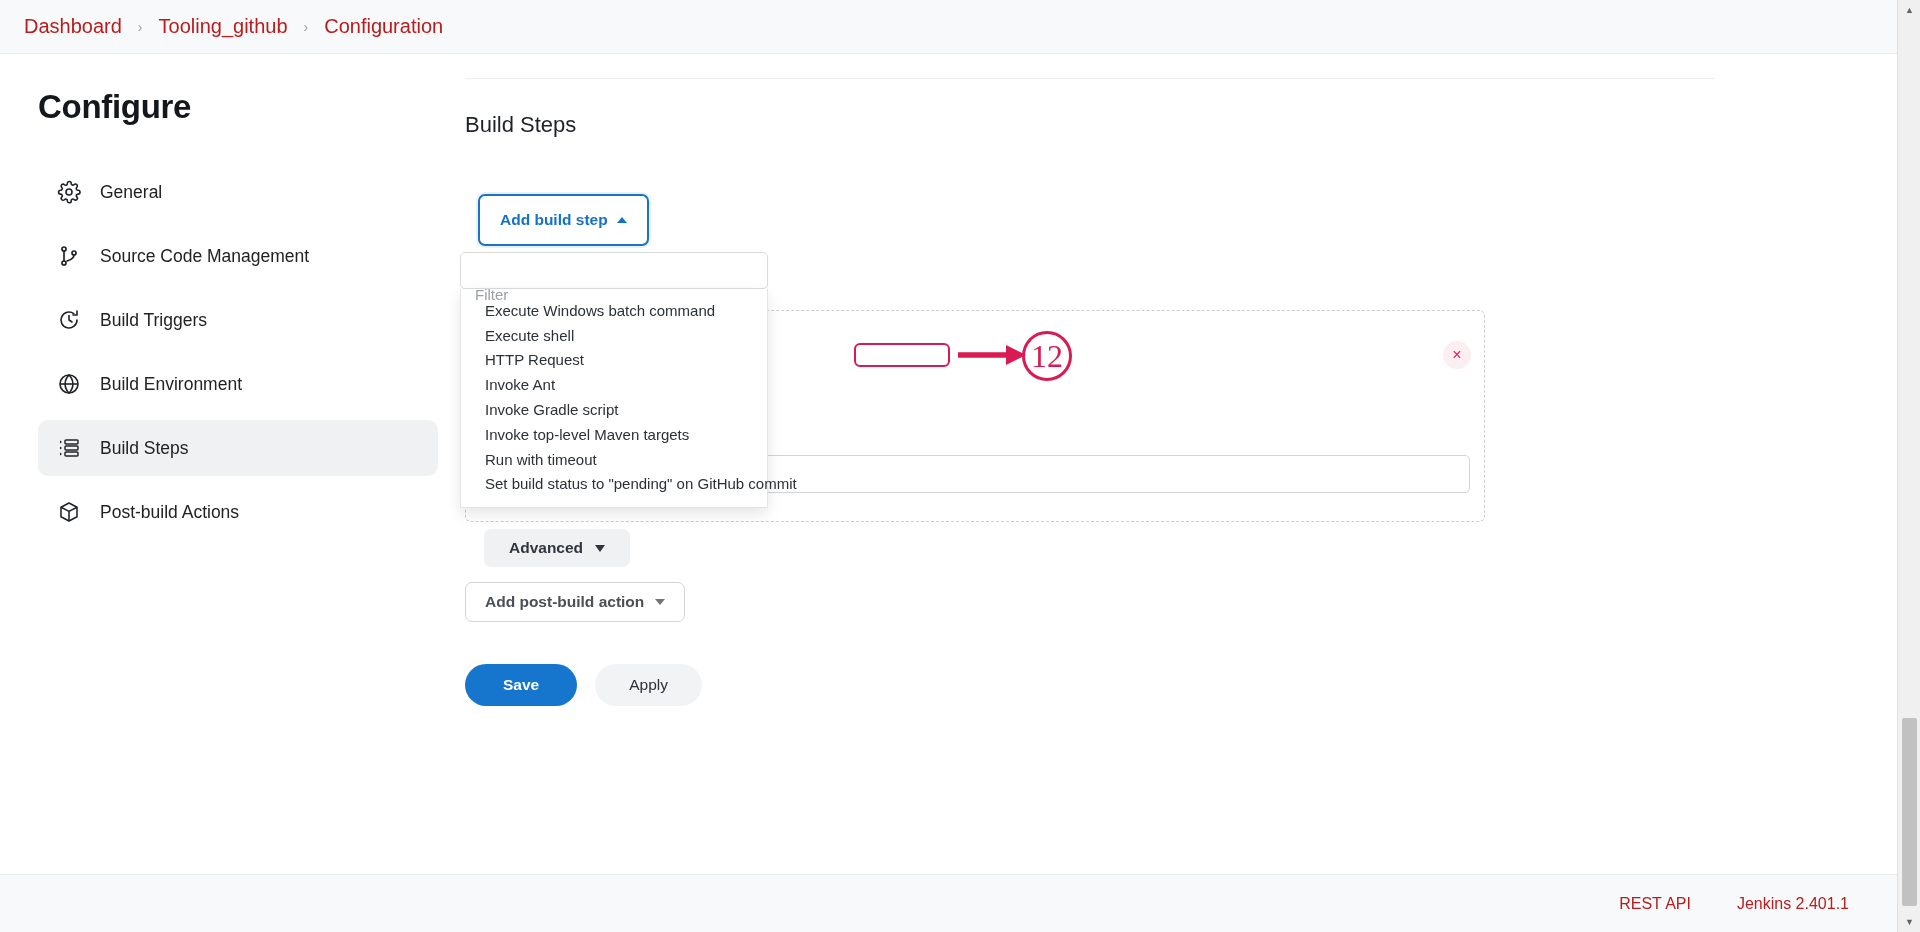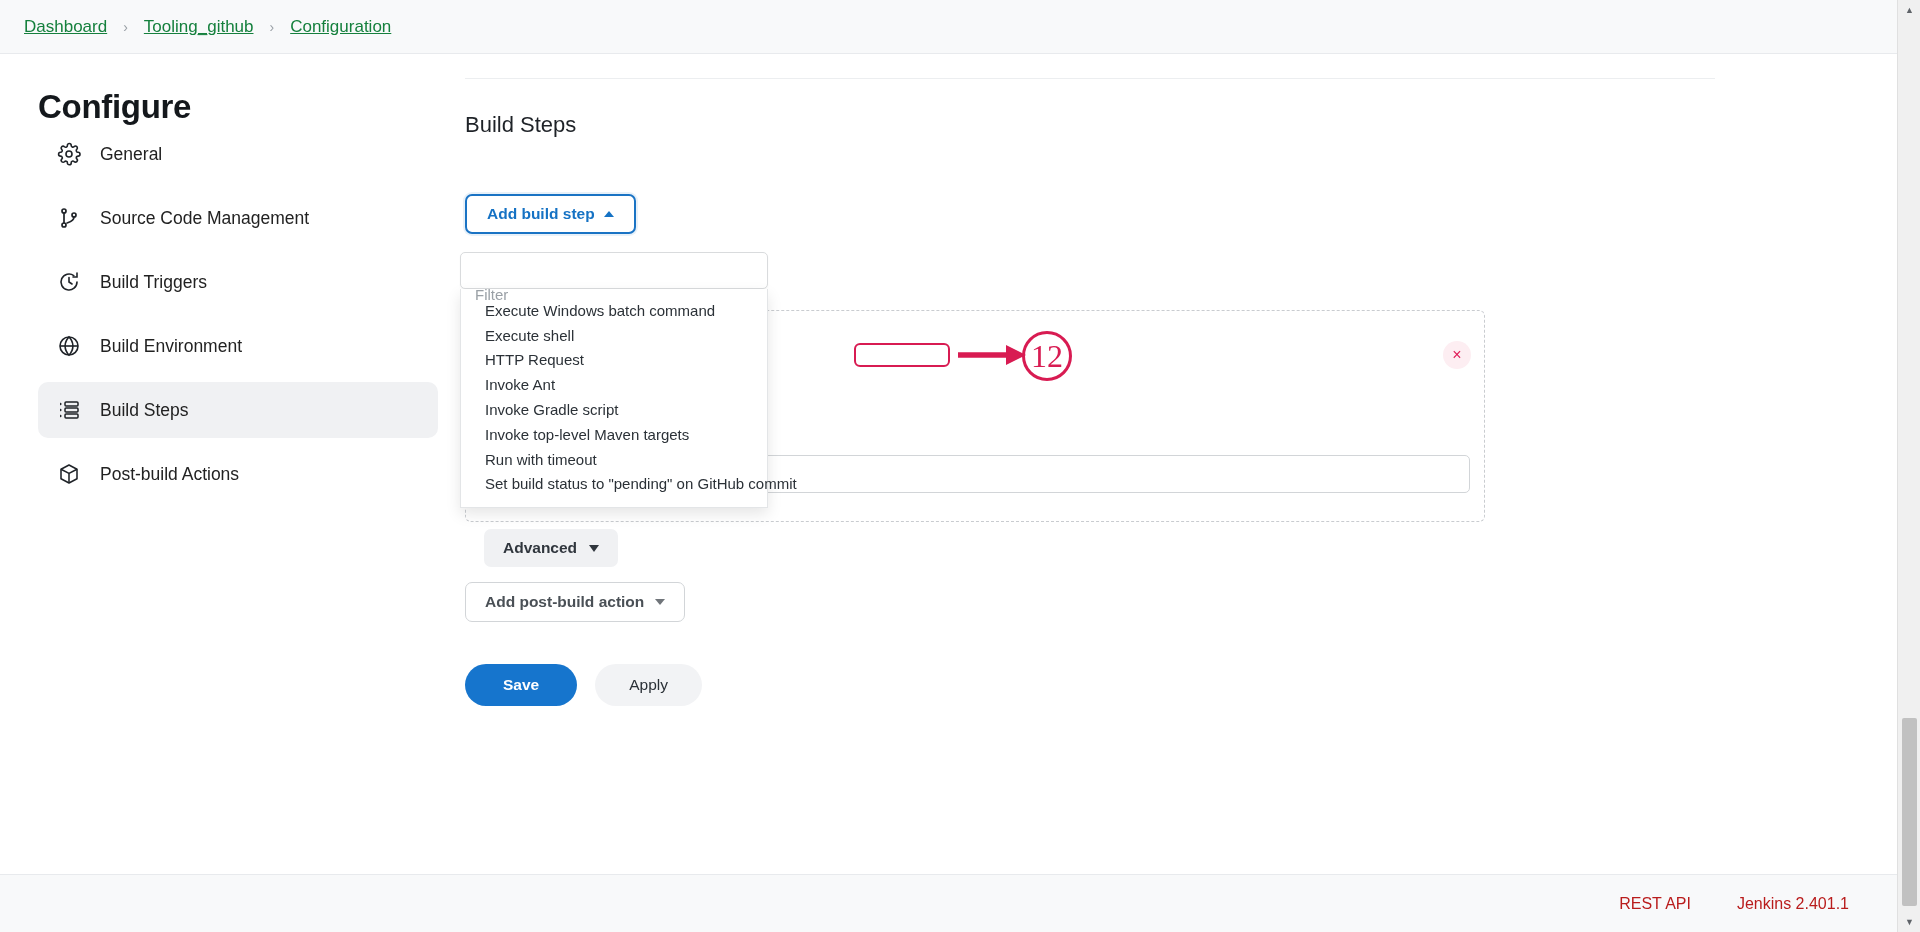--- a/index.html
+++ b/index.html
@@ -10,35 +10,35 @@
     overflow: hidden;
   }
   .page { position: relative; width: 1920px; height: 932px; }
 
   
   .breadcrumb-bar {
     position: absolute; top: 0; left: 0; width: 1897px; height: 54px;
     background: #f8f9fa; border-bottom: 1px solid #e8eaed;
     display: flex; align-items: center; padding-left: 18px; gap: 0;
   }
-  .crumb { font-size: 17px; color: #15803d; padding: 0 6px; text-decoration: underline; }
+  .crumb { font-size: 20px; color: #b91c1c; padding: 0 6px; }
   .crumb.link { cursor: pointer; }
   .crumb-sep {
     font-size: 14px; color: #9aa0a6; padding: 0 10px;
     display: inline-flex; align-items: center;
   }
 
   
   .sidebar {
     position: absolute; top: 54px; left: 0; width: 460px; height: 820px;
     background: #fff; padding: 34px 0 0 38px;
   }
   .configure-title {
     font-size: 33px; font-weight: 700; letter-spacing: -0.3px;
-    color: #14181c; 
+    color: #14181c; margin-bottom: 38px;
   }
   .nav-list { display: flex; flex-direction: column; gap: 8px; width: 400px; }
   .nav-item {
     display: flex; align-items: center; gap: 18px;
     height: 56px; padding: 0 18px; border-radius: 10px;
     font-size: 17.5px; color: #222; cursor: pointer;
   }
   .nav-item.selected { background: #f0f1f3; }
   .nav-ico {
     width: 26px; height: 26px; flex: 0 0 26px;
@@ -52,22 +52,22 @@
     position: absolute; left: 5px; top: 24px; width: 1250px; height: 1px;
     background: #eceef0;
   }
   .section-title {
     position: absolute; left: 5px; top: 58px;
     font-size: 22px; color: #1f2328; font-weight: 400;
   }
 
   
   .add-step-btn {
-    position: absolute; left: 5px; top: 140px;
-    height: 40px; padding: 0 20px;
+    position: absolute; left: 18px; top: 140px;
+    height: 52px; padding: 0 20px;
     border: 2px solid #1a73c4; border-radius: 7px; background: #fff;
     color: #1572c4; font-size: 15.5px; font-weight: 700;
     display: flex; align-items: center; gap: 9px; cursor: pointer;
     font-family: "Liberation Sans", sans-serif;
     box-shadow: 0 0 0 2px rgba(26,115,196,0.10);
   }
   .caret-up { width: 0; height: 0; border-left: 5px solid transparent;
     border-right: 5px solid transparent; border-bottom: 6px solid #1572c4; }
 
   
@@ -119,21 +119,21 @@
     display: flex; align-items: center; justify-content: center;
     font-size: 16px; cursor: pointer; border: none;
     font-family: "Liberation Sans", sans-serif;
   }
   .panel-input {
     position: absolute; left: 18px; top: 144px; width: 986px; height: 38px;
     border: 1px solid #d2d5d8; border-radius: 5px; background: #fff;
   }
   .advanced-btn {
     position: absolute; left: 18px; top: 218px;
-    height: 38px; padding: 0 19px; border: none; border-radius: 7px;
+    height: 38px; padding: 0 25px; border: none; border-radius: 7px;
     background: #f0f1f3; color: #30363d;
     font-size: 15.5px; font-weight: 700; cursor: pointer;
     display: flex; align-items: center; gap: 12px;
     font-family: "Liberation Sans", sans-serif;
   }
   .caret-down { width: 0; height: 0; border-left: 5.5px solid transparent;
     border-right: 5.5px solid transparent; border-top: 7px solid #30363d; }
 
   .add-pba-btn {
     position: absolute; left: 5px; top: 528px;

